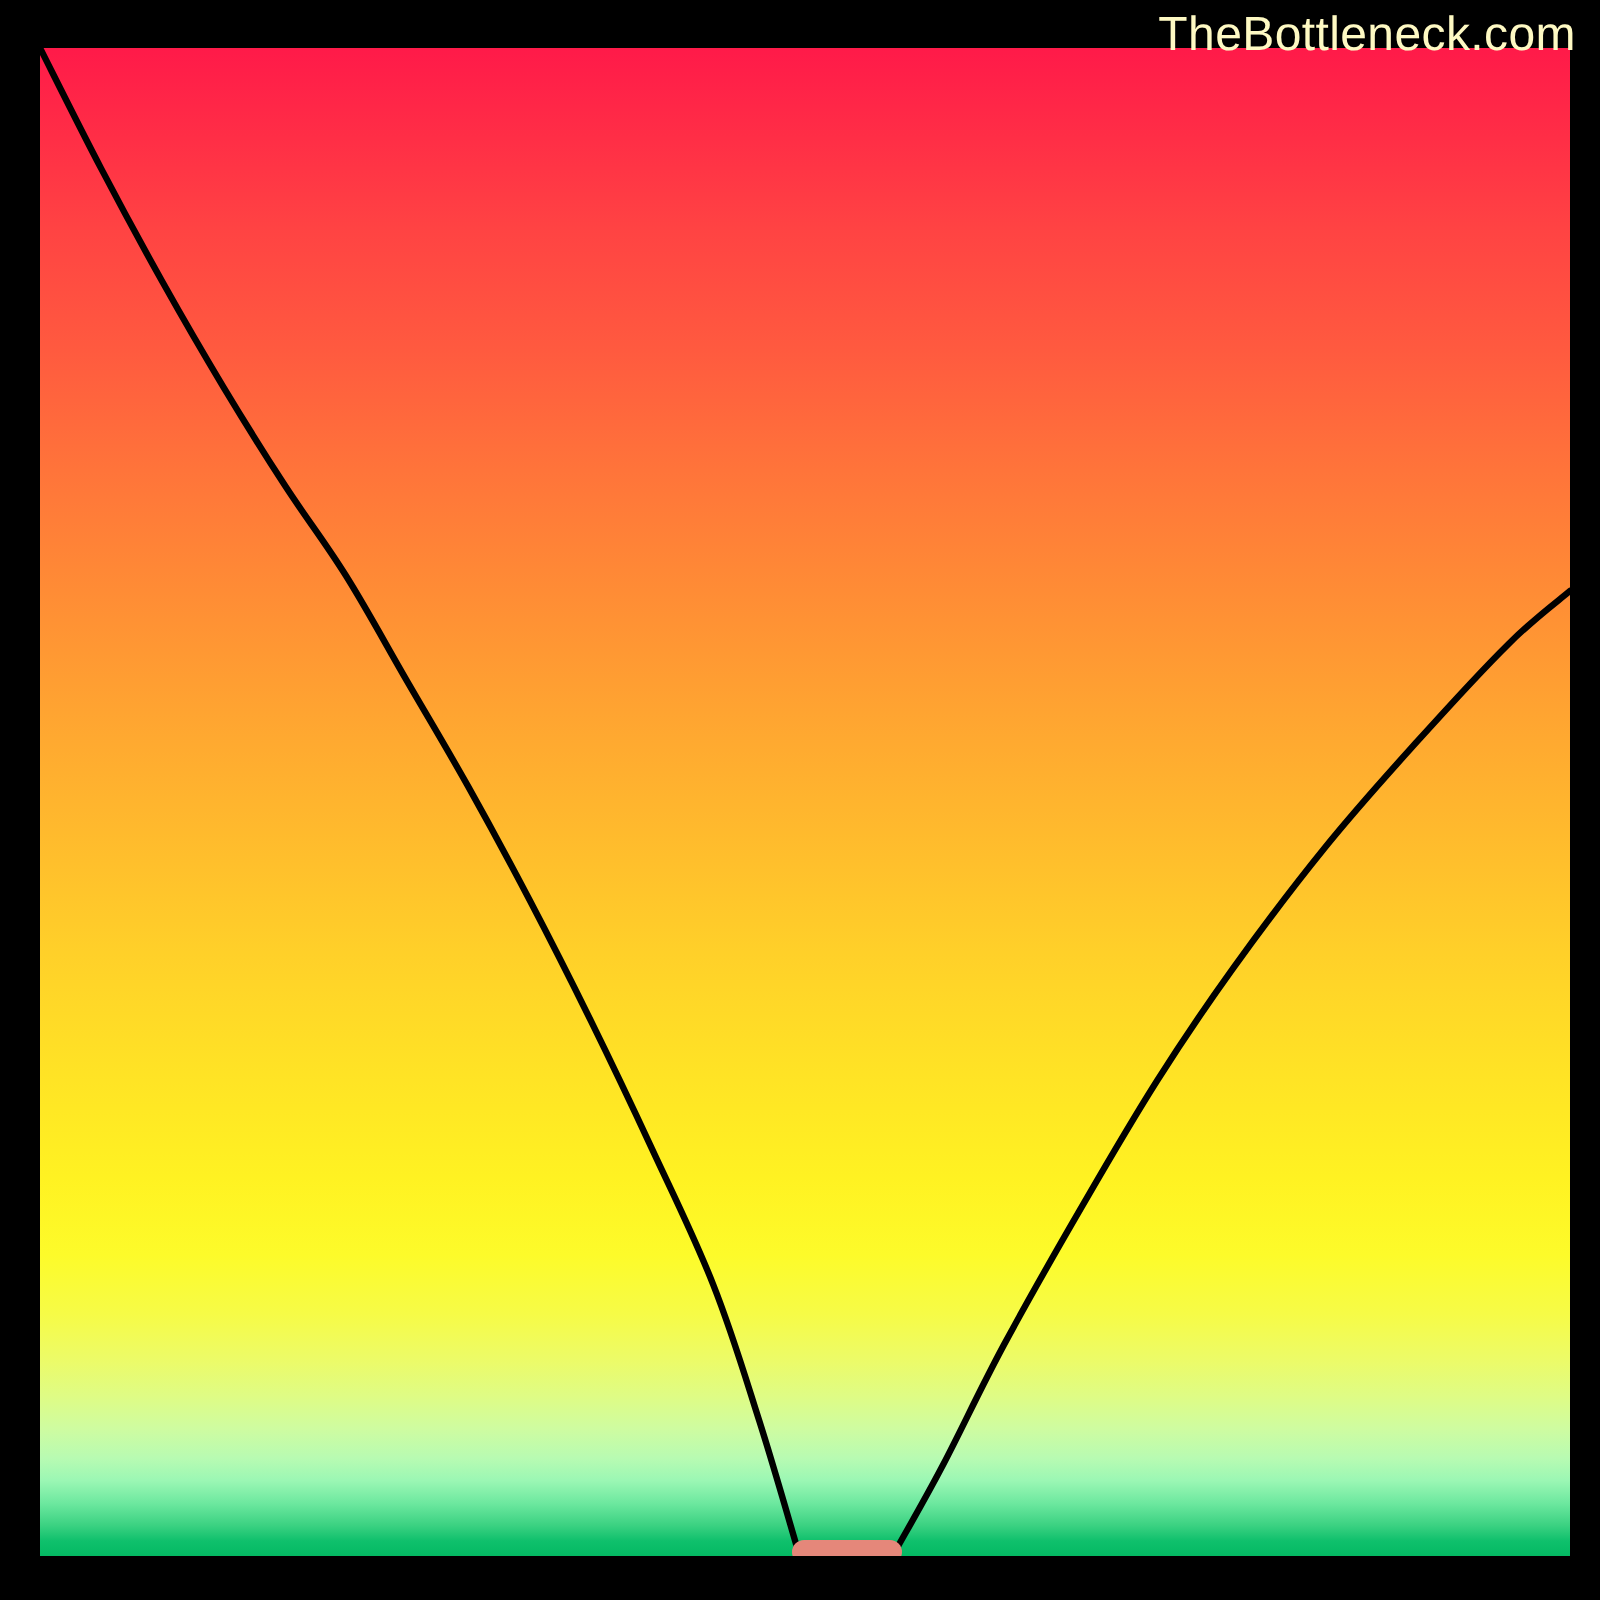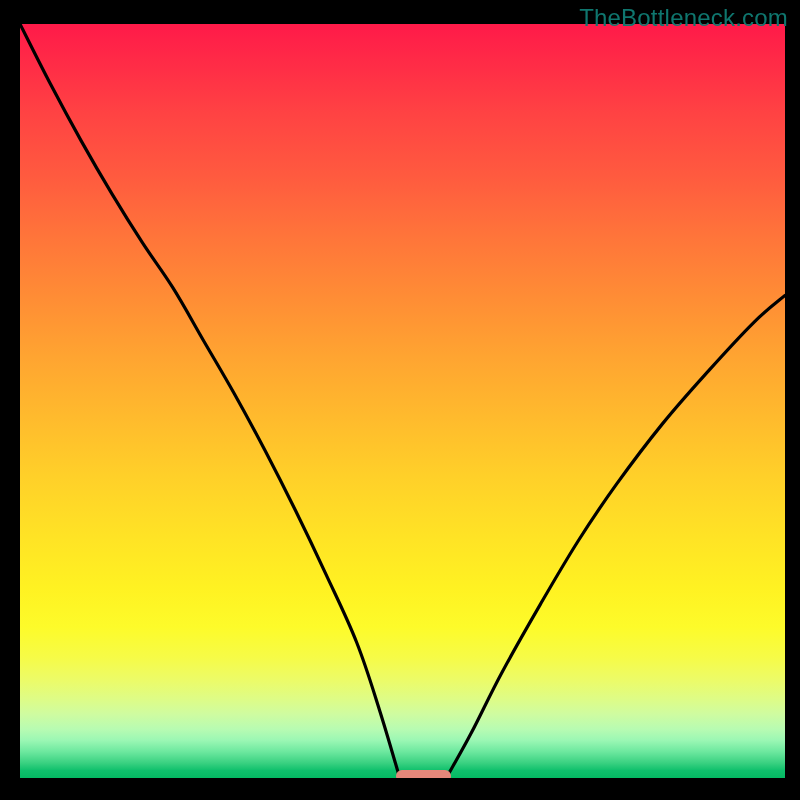--- a/index.html
+++ b/index.html
@@ -14,21 +14,21 @@
   .frame {
     position: relative;
     width: 800px;
     height: 800px;
     background: #000;
   }
   .watermark {
     position: absolute;
     top: 4px;
     right: 12px;
-    color: #0f766e;
+    color: #fef9c3;
     font-size: 24px;
     font-weight: 400;
     letter-spacing: 0.2px;
     z-index: 20;
   }
   
   .plot-area {
     position: absolute;
     left: 20px;
     top: 24px;

